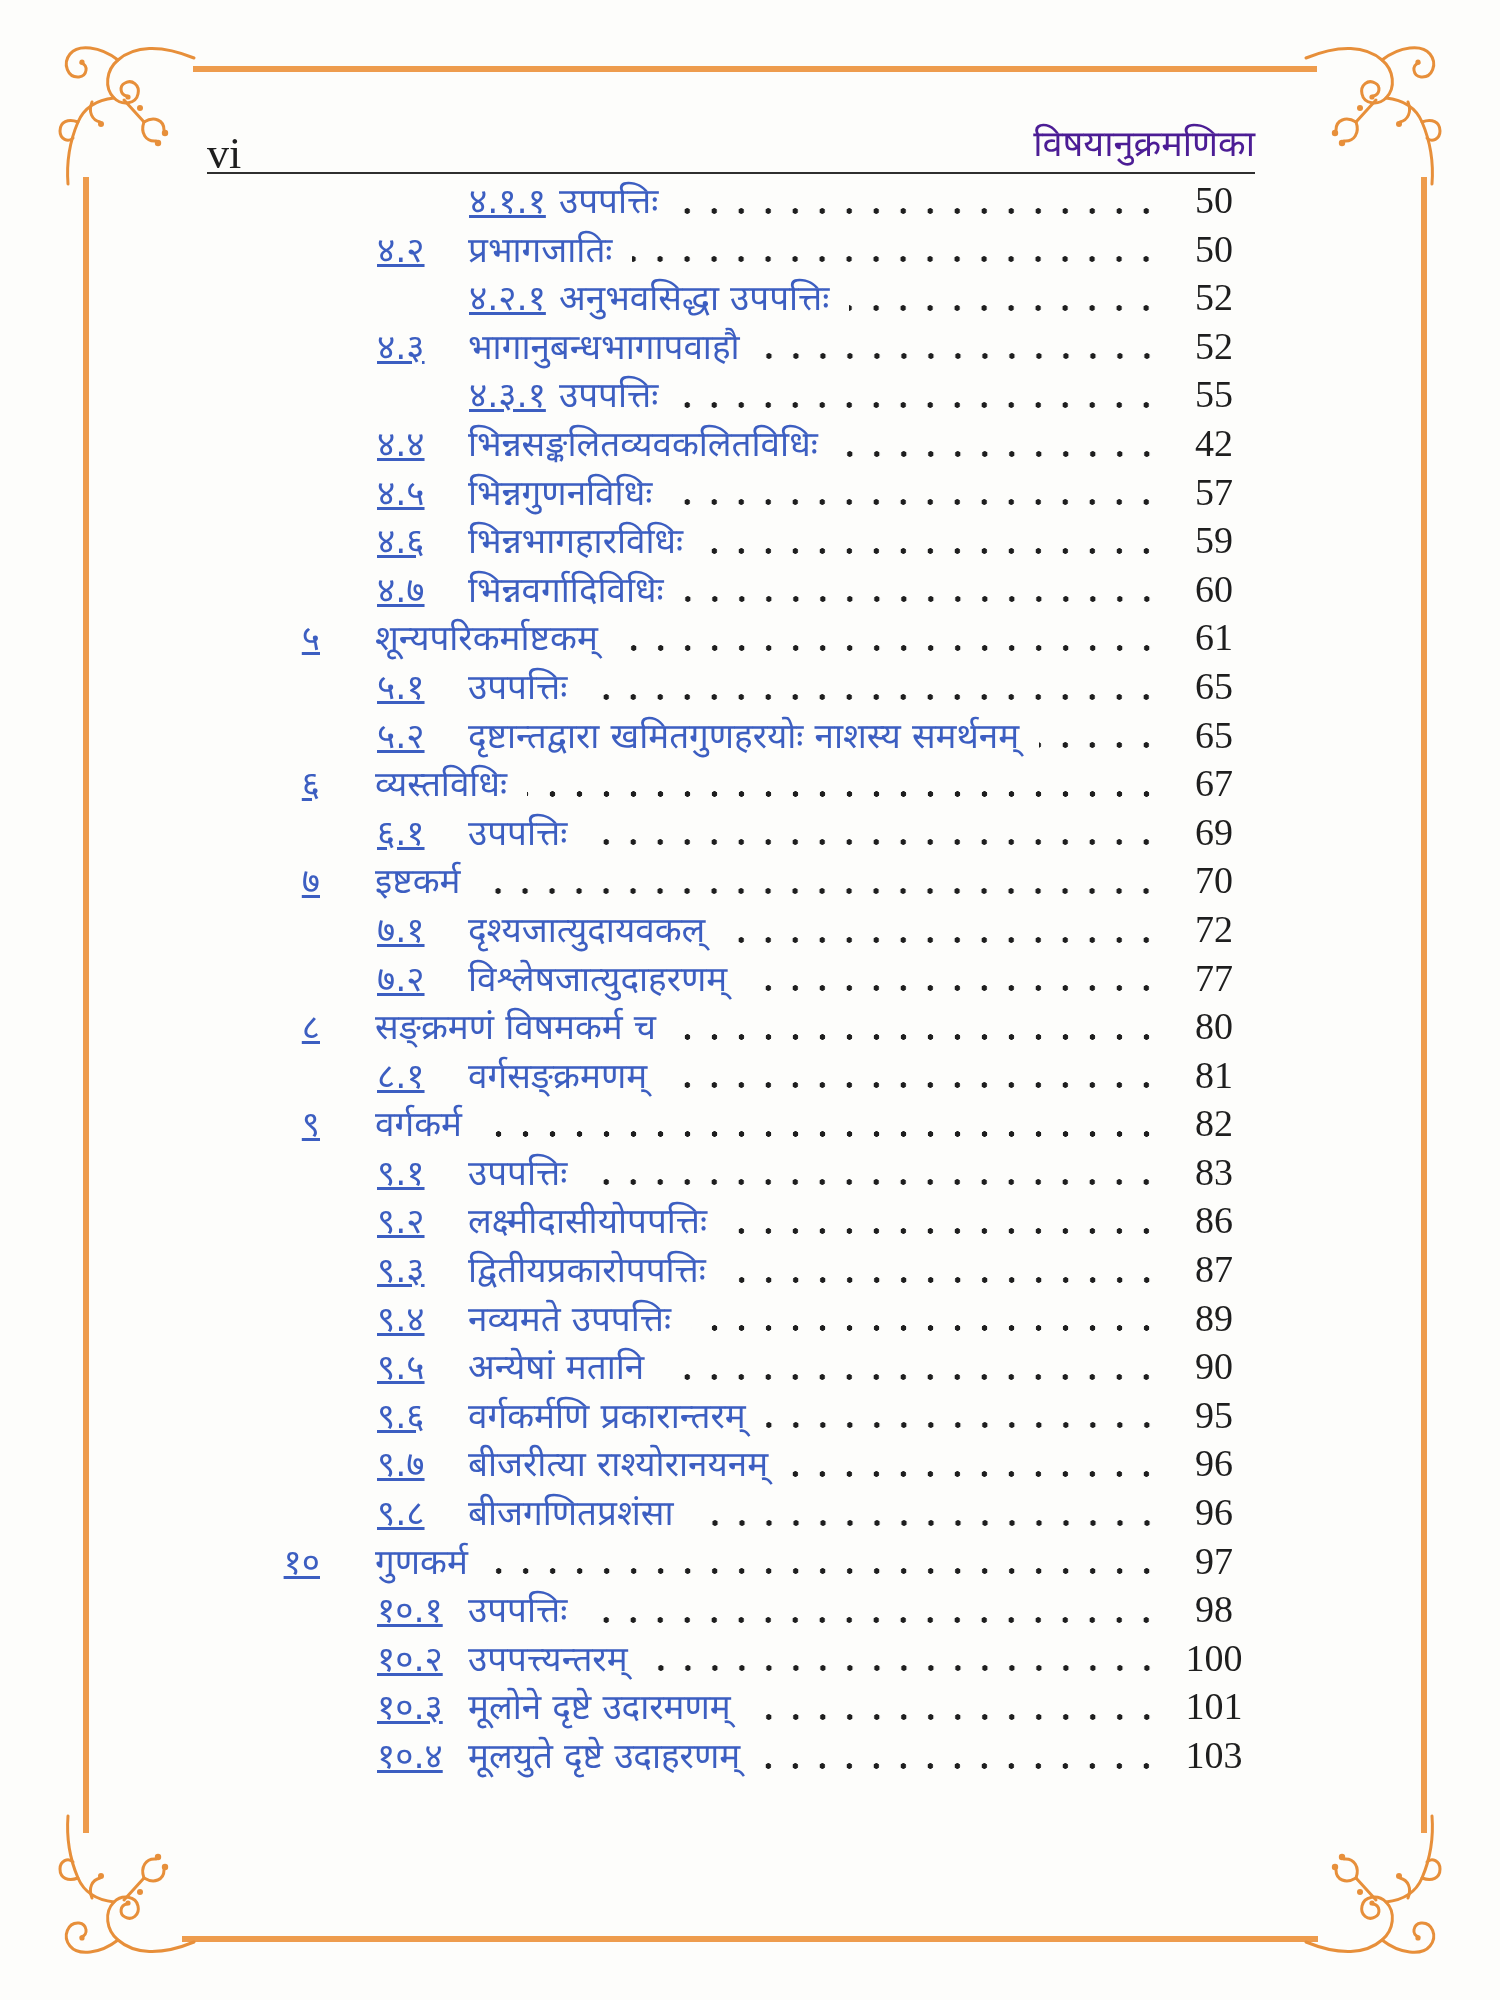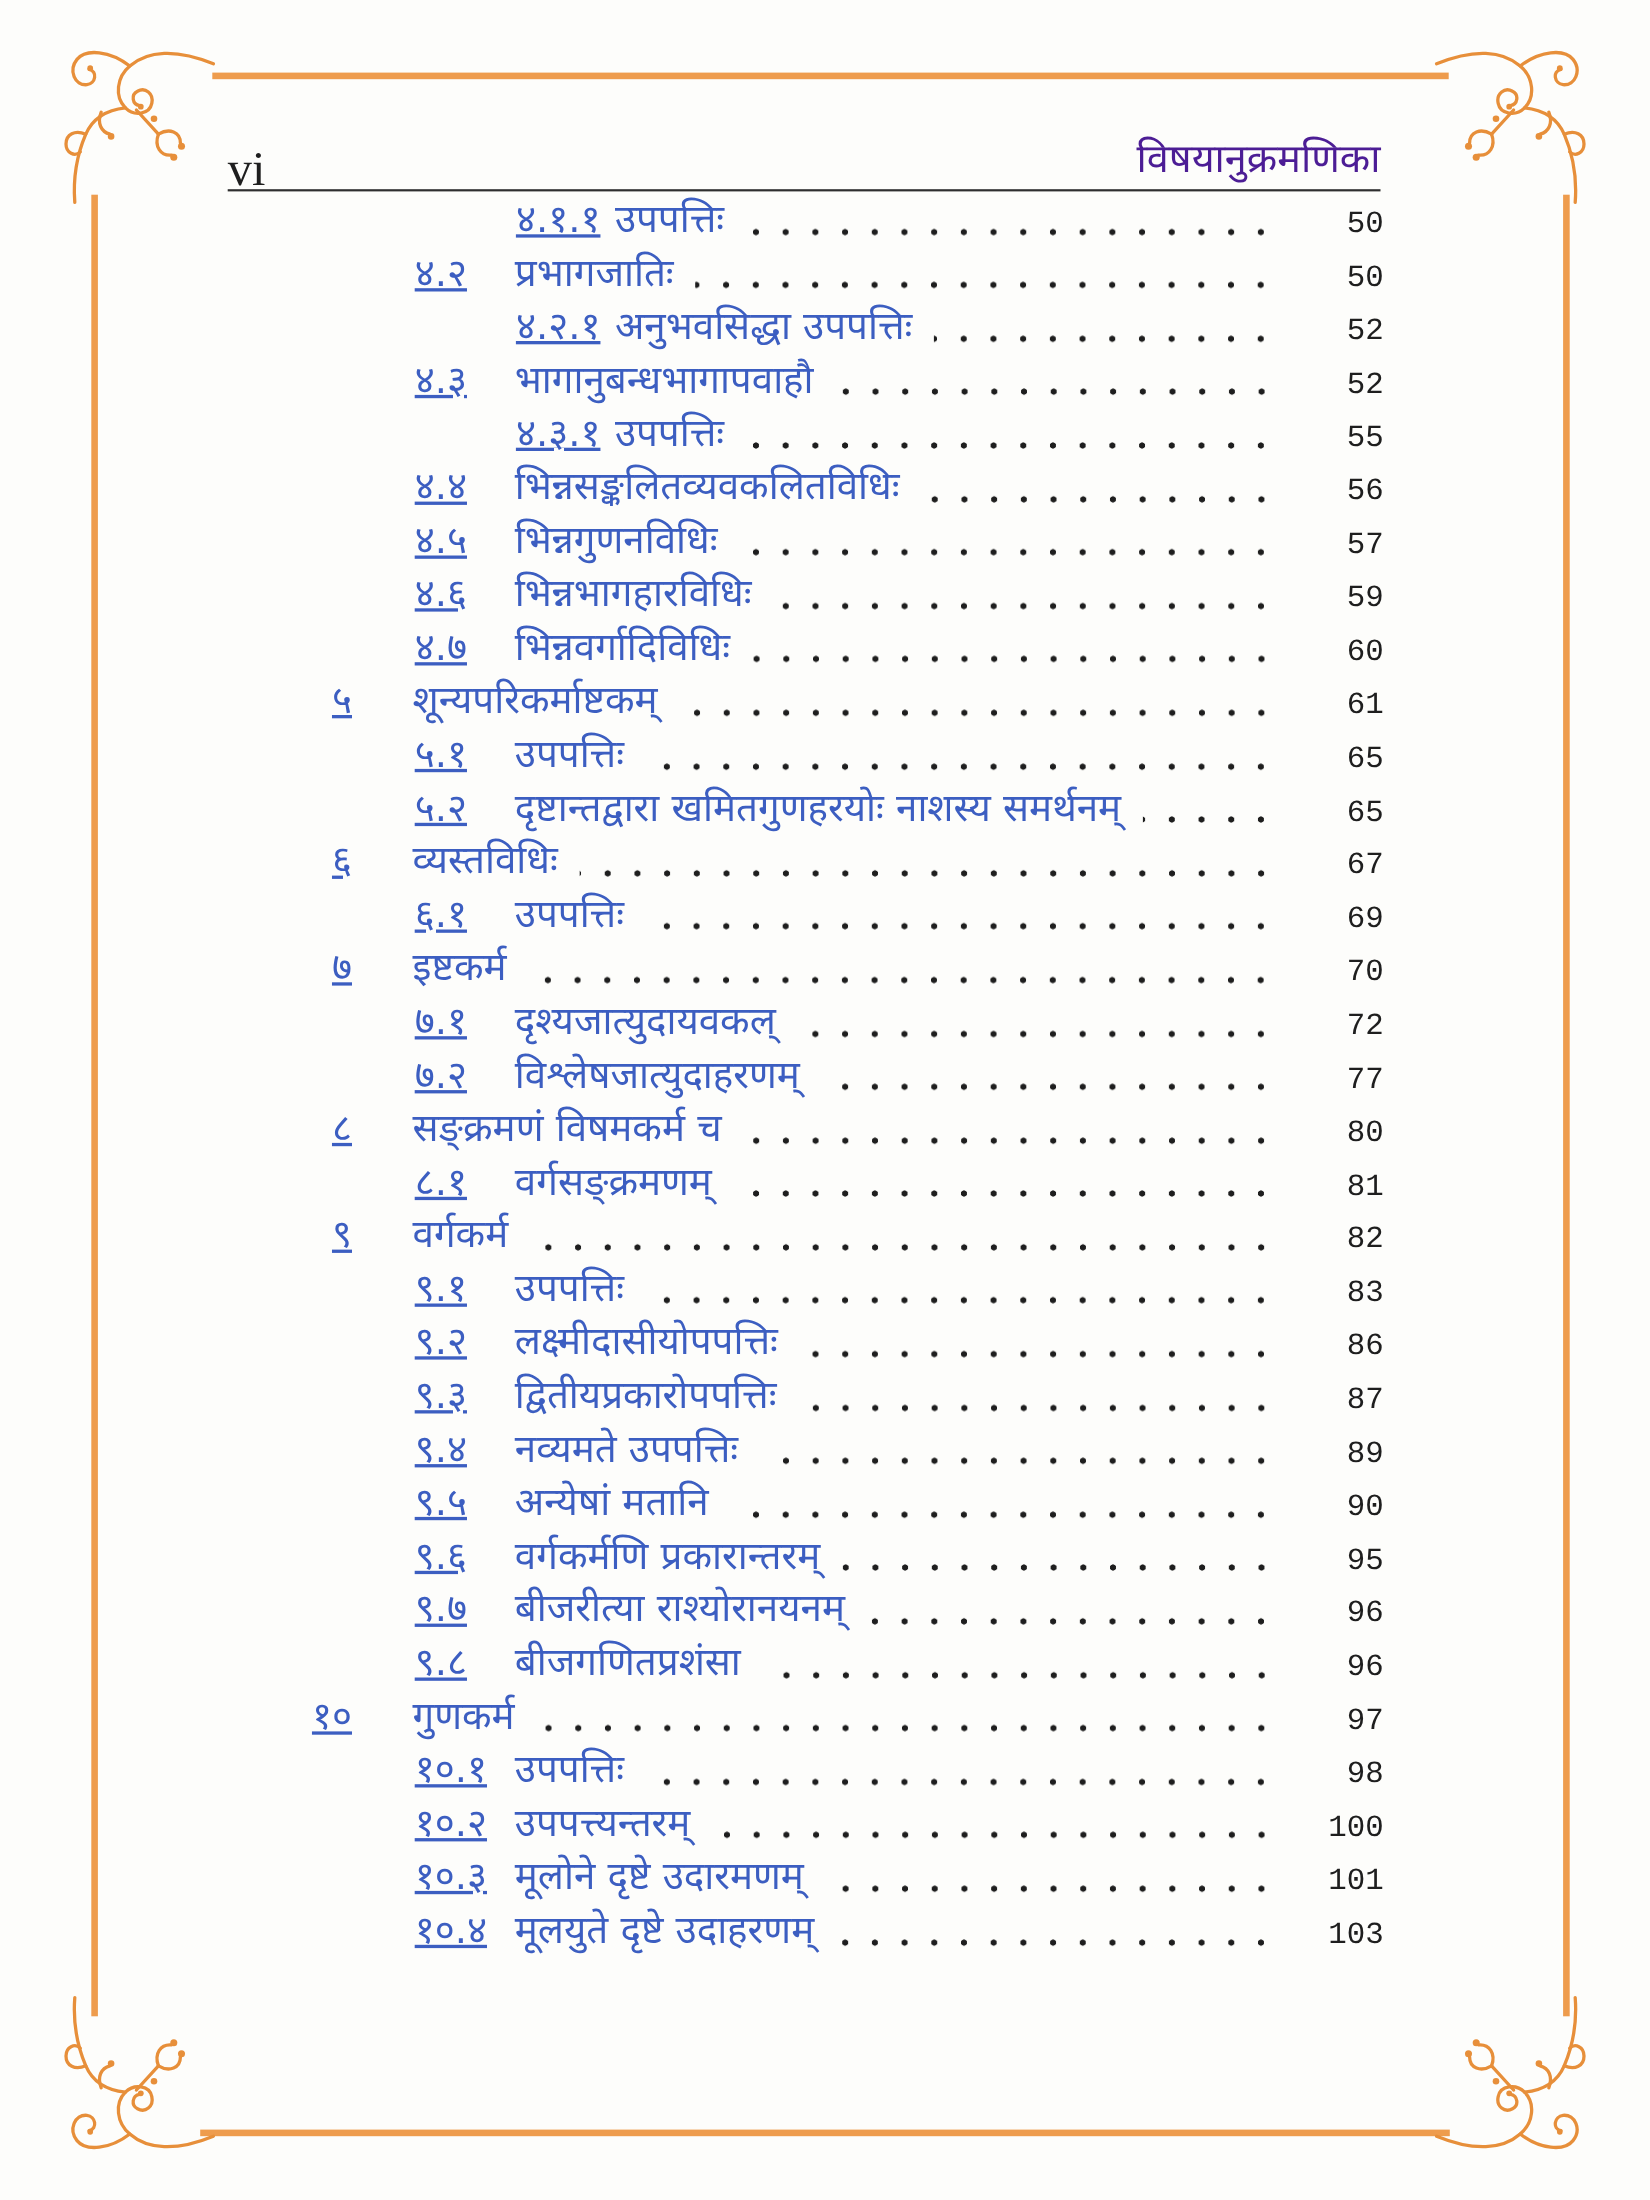--- a/index.html
+++ b/index.html
@@ -63,23 +63,23 @@
   .l3 .num{width:64px;margin-right:26px;}
   .dots{
     flex:1 1 auto;align-self:stretch;
     margin:0 8px 0 20px;
     background-image:radial-gradient(circle, var(--c-ink) 2.5px, transparent 3.1px);
     background-size:27px 10px;
     background-repeat:repeat-x;
     background-position:right 2px bottom 9px;
   }
   .pg{
-    flex:0 0 88px;text-align:right;
-    font-family:Liberation Mono, monospace;
-    font-size:28px;color:var(--c-ink);
+    flex:0 0 88px;text-align:center;
+    font-family:Liberation Serif, serif;
+    font-size:38px;color:var(--c-ink);
   }
 </style>
 </head>
 <body>
 
 <div class="frame-line fl-top"></div>
 <div class="frame-line fl-bottom"></div>
 <div class="frame-line fl-left"></div>
 <div class="frame-line fl-right"></div>
 
@@ -157,21 +157,21 @@
     <div class="row l3">
       <span class="num">४.३.१</span>
       <span class="title">उपपत्तिः</span>
       <span class="dots"></span>
       <span class="pg">55</span>
     </div>
     <div class="row l2">
       <span class="num">४.४</span>
       <span class="title">भिन्नसङ्कलितव्यवकलितविधिः</span>
       <span class="dots"></span>
-      <span class="pg">56</span>
+      <span class="pg">42</span>
     </div>
     <div class="row l2">
       <span class="num">४.५</span>
       <span class="title">भिन्नगुणनविधिः</span>
       <span class="dots"></span>
       <span class="pg">57</span>
     </div>
     <div class="row l2">
       <span class="num">४.६</span>
       <span class="title">भिन्नभागहारविधिः</span>

